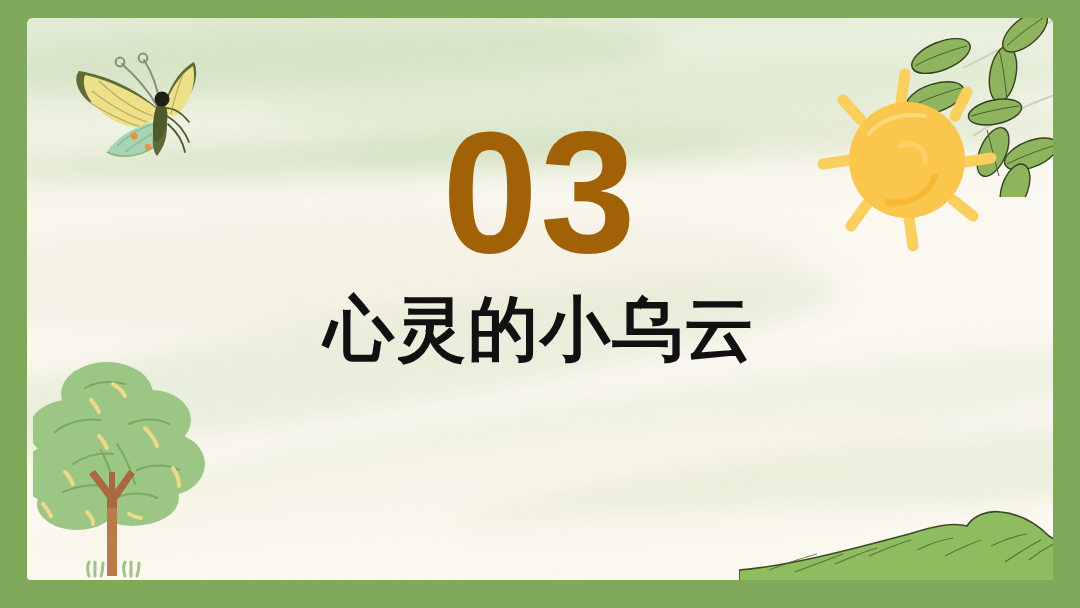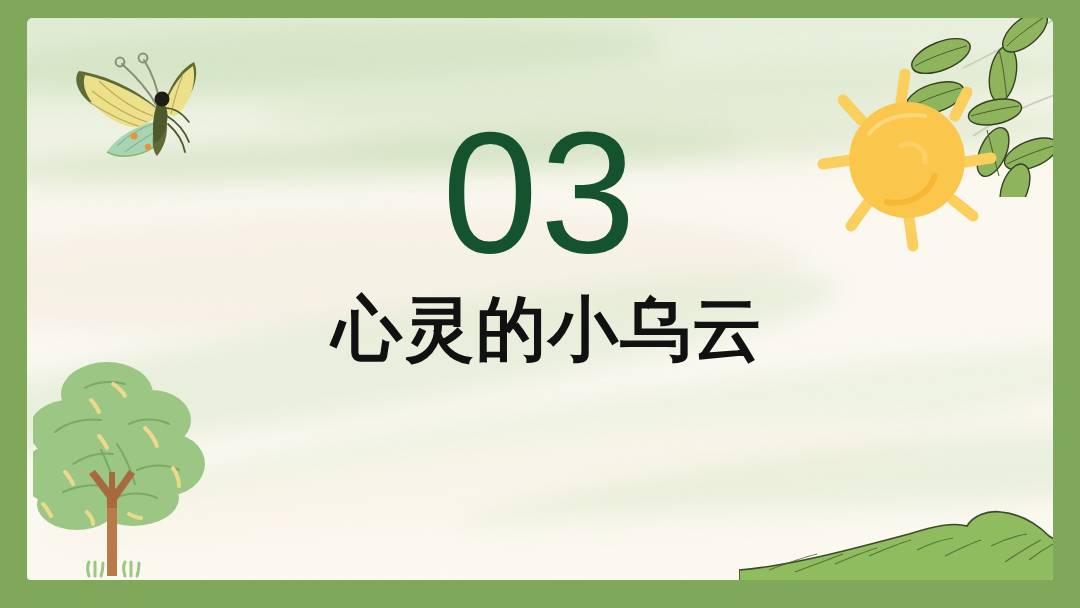--- a/index.html
+++ b/index.html
@@ -129,29 +129,29 @@
     text-align: center;
   }
 
   .section-number {
     position: absolute;
     left: 0;
     top: 88px;
     width: 1026px;
     font-family: "Liberation Sans", "DejaVu Sans", sans-serif;
     font-size: 172px;
-    font-weight: 400;
+    font-weight: 700;
     line-height: 1;
     letter-spacing: 2px;
-    color: #14532d;
+    color: #a16207;
   }
 
   .headline {
     position: absolute;
-    left: 8px;
+    left: 0;
     top: 272px;
     width: 1026px;
   }
 
   .headline-line {
     font-family: "DejaVu Sans", "Liberation Sans", sans-serif;
     font-size: 70px;
     font-weight: 700;
     line-height: 78px;
     letter-spacing: 2px;

